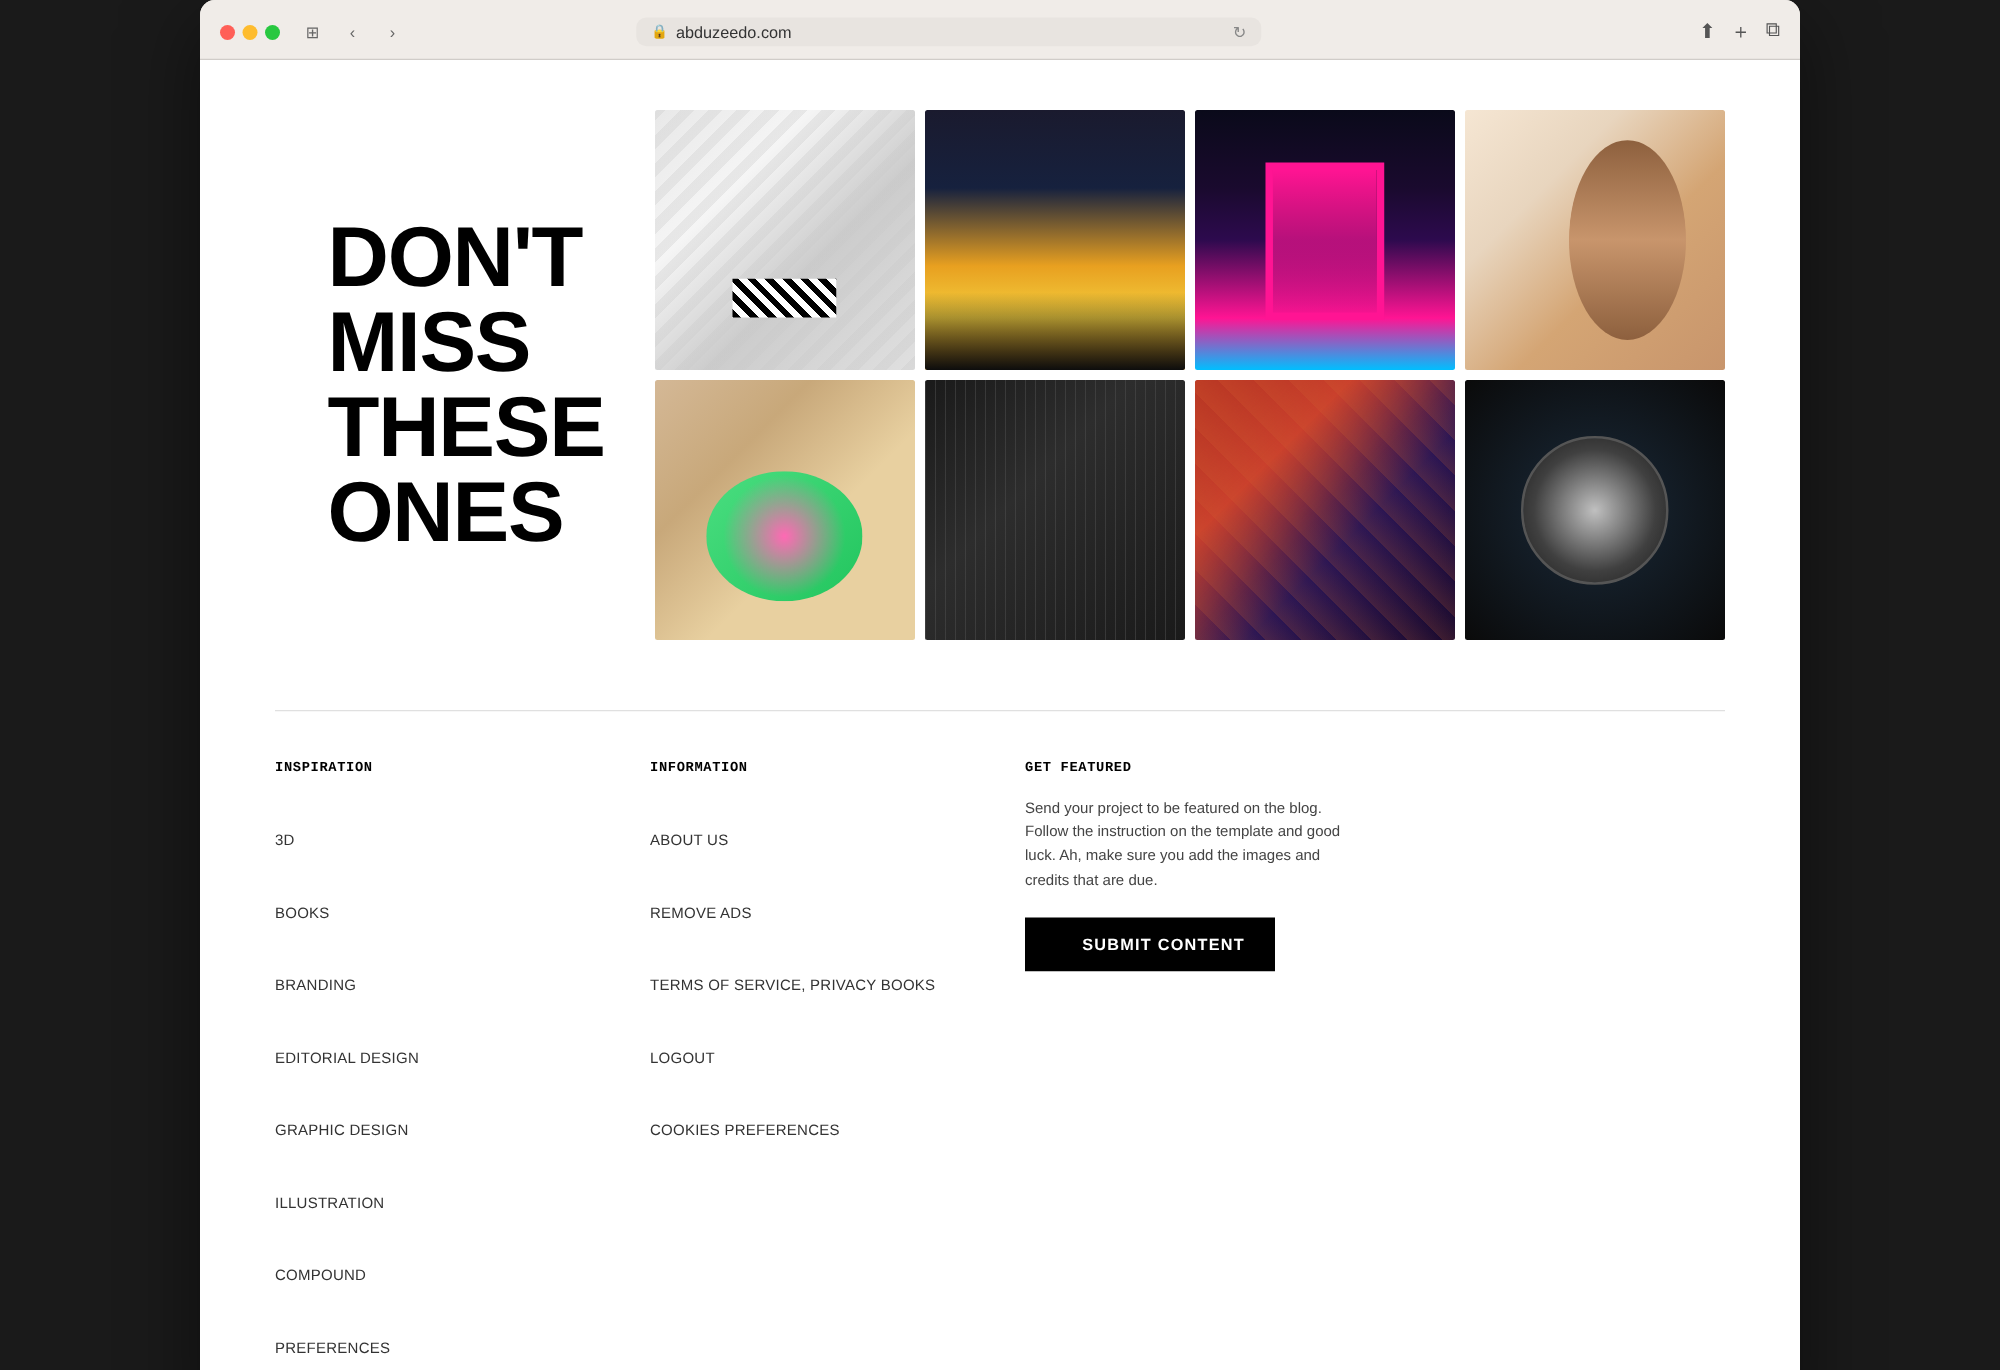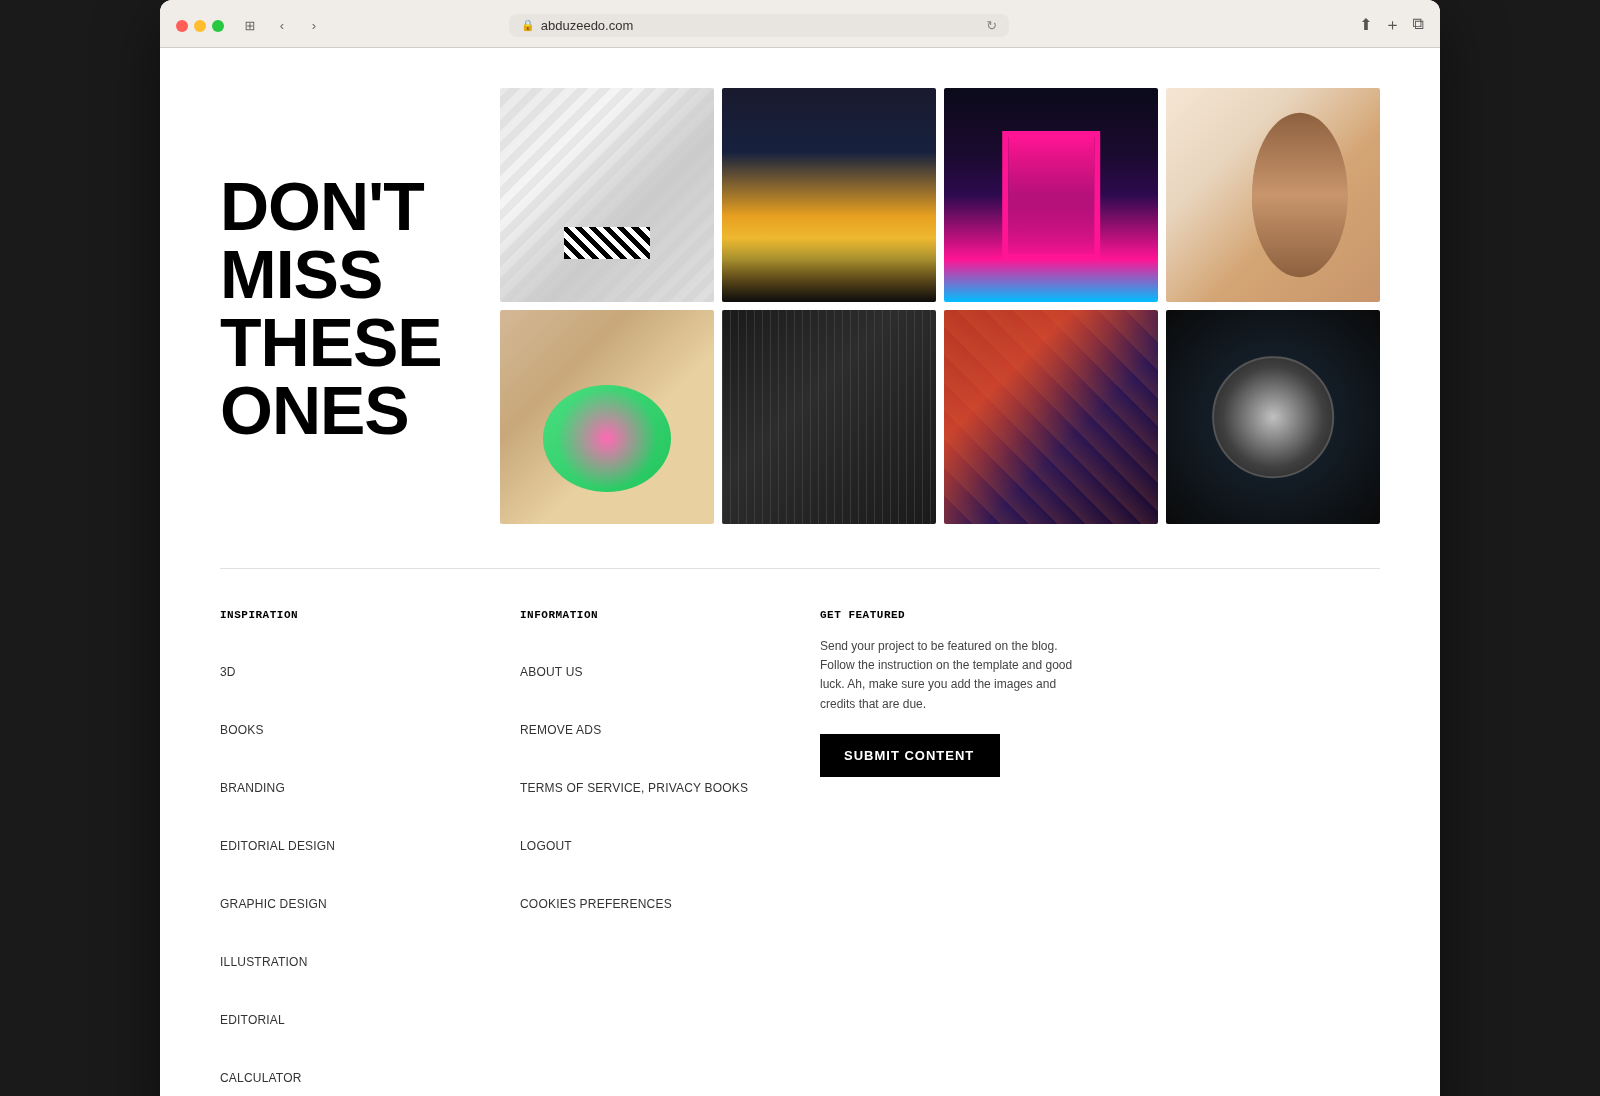--- a/index.html
+++ b/index.html
@@ -127,20 +127,21 @@
       align-items: center;
       min-height: 440px;
     }
 
     .headline-text {
       font-size: 68px;
       font-weight: 900;
       line-height: 1.0;
       color: #000;
       letter-spacing: -1px;
+      margin-left: 42px;
     }
 
     .image-grid {
       flex: 1;
       display: grid;
       grid-template-columns: repeat(4, 1fr);
       grid-template-rows: repeat(2, 1fr);
       gap: 8px;
     }
 
@@ -339,22 +340,22 @@
 
     .submit-btn {
       background: #000;
       color: #fff;
       border: none;
       padding: 14px 24px;
       font-size: 13px;
       font-weight: 800;
       letter-spacing: 1px;
       cursor: pointer;
-      width: 180px;
-      text-align: left;
+      width: 200px;
+      text-align: right;
     }
   </style>
 </head>
 <body>
 
 <div class="browser-window">
 
   <div class="browser-chrome">
     <div class="browser-controls">
       <div class="traffic-lights">
@@ -413,22 +414,22 @@
     <div class="footer">
 
       <div class="footer-col">
         <div class="footer-col-title">INSPIRATION</div>
         <a class="footer-link">3D</a>
         <a class="footer-link">BOOKS</a>
         <a class="footer-link">BRANDING</a>
         <a class="footer-link">EDITORIAL DESIGN</a>
         <a class="footer-link">GRAPHIC DESIGN</a>
         <a class="footer-link">ILLUSTRATION</a>
-        <a class="footer-link">EDITORIAL</a>
-        <a class="footer-link">CALCULATOR</a>
+        <a class="footer-link">COMPOUND</a>
+        <a class="footer-link">PREFERENCES</a>
       </div>
 
       <div class="footer-col">
         <div class="footer-col-title">INFORMATION</div>
         <a class="footer-link">ABOUT US</a>
         <a class="footer-link">REMOVE ADS</a>
         <a class="footer-link">TERMS OF SERVICE, PRIVACY BOOKS</a>
         <a class="footer-link">LOGOUT</a>
         <a class="footer-link">COOKIES PREFERENCES</a>
       </div>

